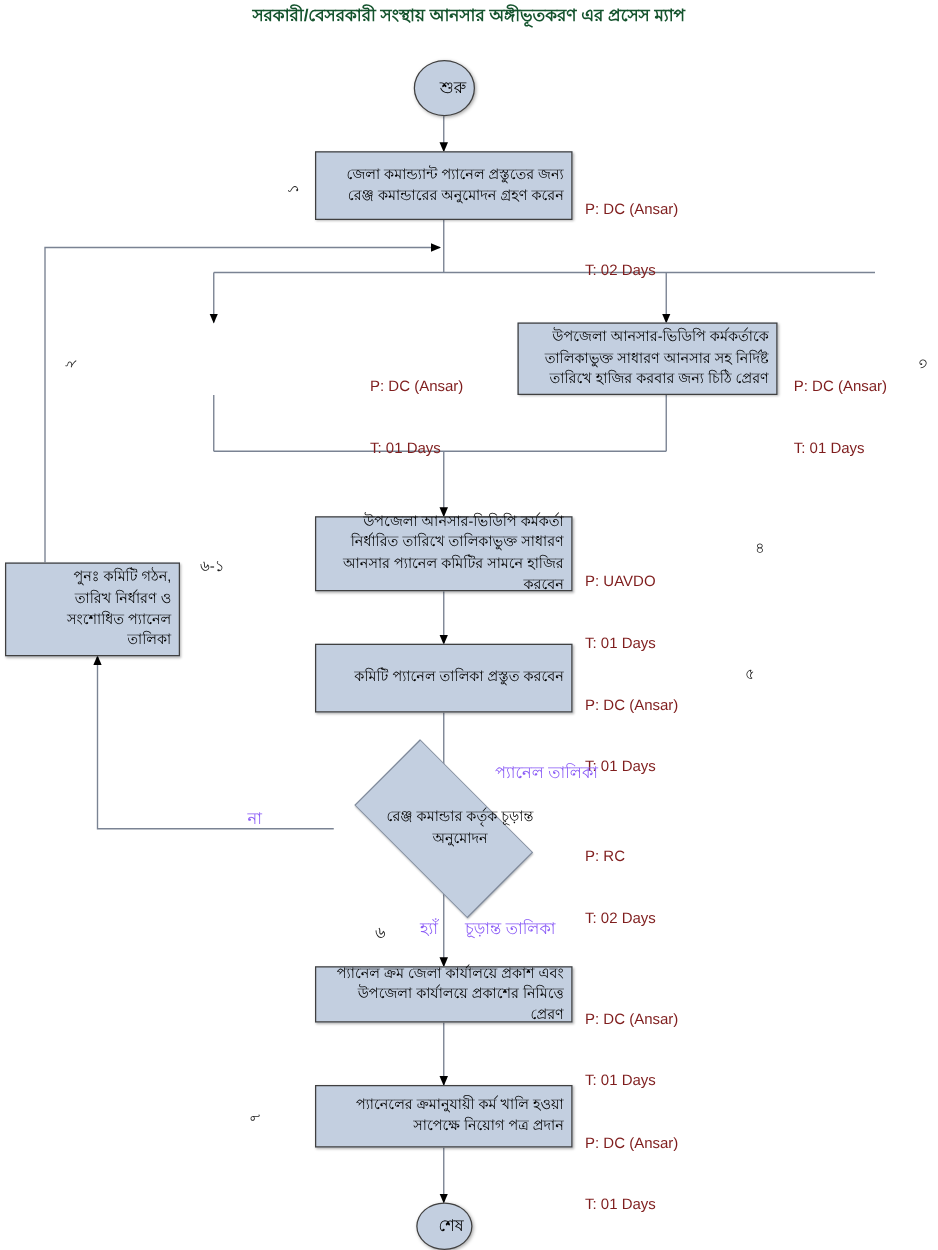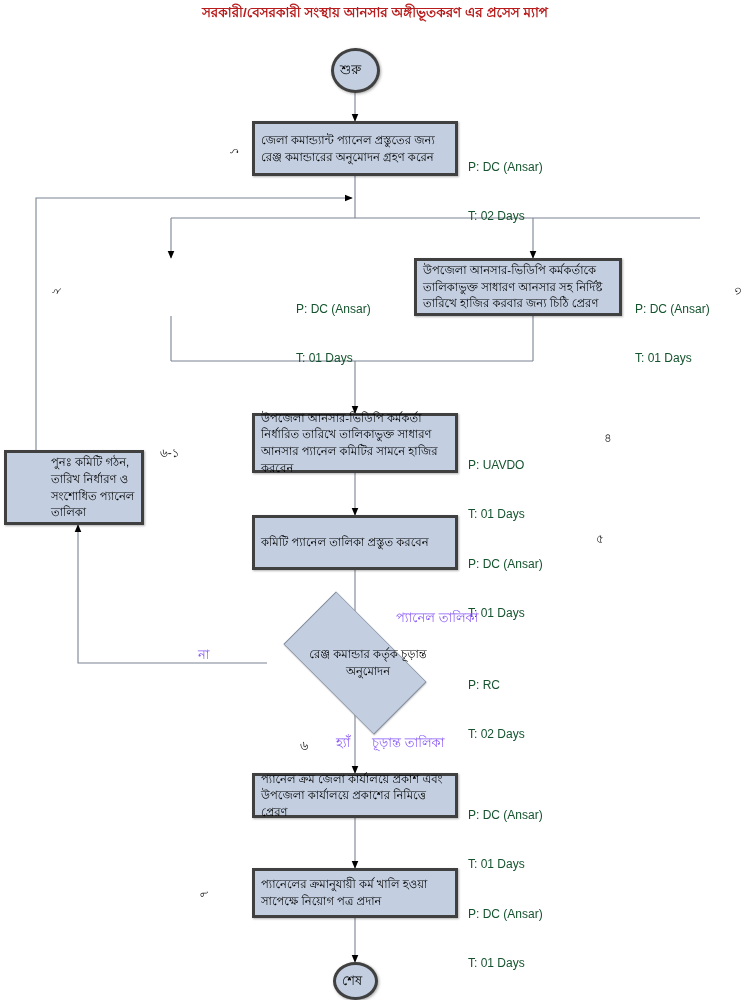--- a/index.html
+++ b/index.html
@@ -20,26 +20,26 @@
     position: absolute; left: 0; top: 0;
     width: 750px; height: 1000px;
     z-index: 1;
   }
 
   
   .node {
     position: absolute;
     z-index: 2;
     background: #c3cfe0;
-    border: 3px solid #404040;
+    border: 1px solid #404040;
     box-shadow: 1px 1px 2px rgba(0,0,0,0.30);
     display: flex;
     align-items: center;
     justify-content: center;
-    text-align: left;
+    text-align: right;
     color: #000;
     font-family: "Liberation Sans", "DejaVu Sans", sans-serif;
     font-size: 11.5px;
     line-height: 1.45;
     padding: 3px 6px;
   }
   .node .txt { display: block; width: 100%; }
 
   .terminator {
     border-radius: 50%;
@@ -72,21 +72,21 @@
     font-size: 11.5px;
     line-height: 1.45;
     color: #000;
     width: 150px;
   }
 
   
   .anno {
     position: absolute;
     z-index: 3;
-    color: #14532d;
+    color: #7f1d1d;
     font-family: "Liberation Sans", "DejaVu Sans", sans-serif;
     font-size: 12px;
     line-height: 1.35;
     white-space: pre;
   }
   .anno .l { display: block; }
 
   .steplabel {
     position: absolute;
     z-index: 3;
@@ -109,21 +109,21 @@
   }
 
   .title {
     position: absolute;
     z-index: 3;
     left: 0; top: 2px;
     width: 750px;
     text-align: center;
     font-size: 13.5px;
     font-weight: bold;
-    color: #b91c1c;
+    color: #14532d;
     font-family: "Liberation Sans", "DejaVu Sans", sans-serif;
   }
 </style>
 </head>
 <body>
 
 <div id="flow-root">
 
   <div class="title">সরকারী/বেসরকারী সংস্থায় আনসার অঙ্গীভূতকরণ এর প্রসেস ম্যাপ</div>
 

